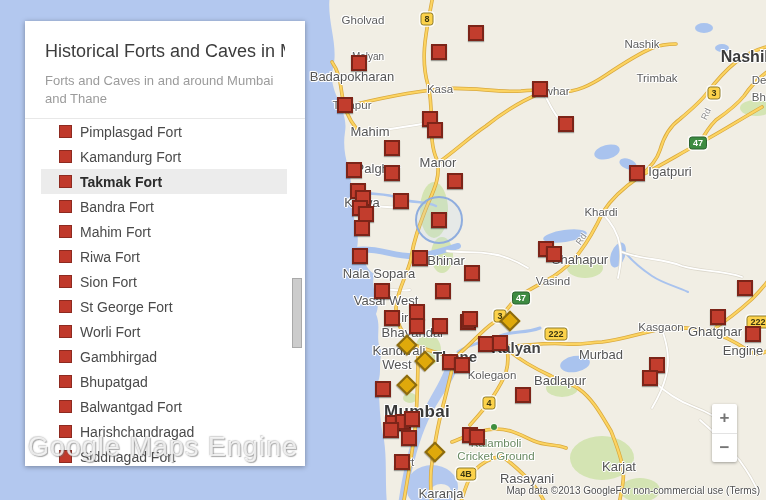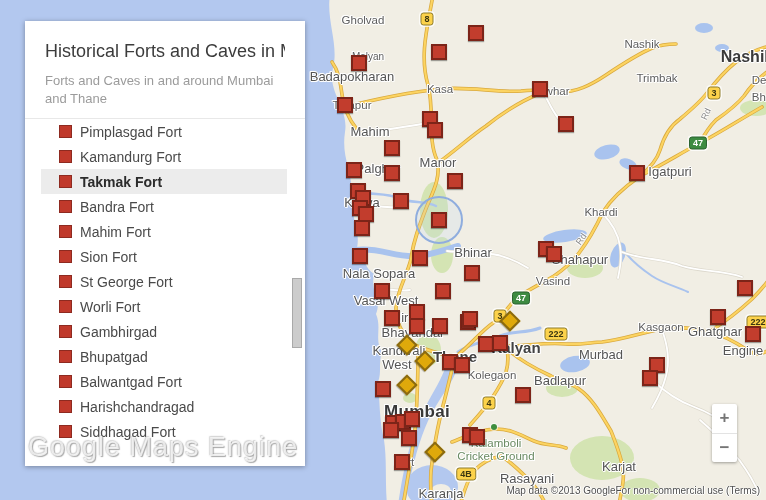--- a/index.html
+++ b/index.html
@@ -186,21 +186,21 @@
         <div class="maplabel s-m" style="left: 551px; top: 91px;">Jawhar</div>
         <div class="maplabel s-m" style="left: 642px; top: 44px;">Nashik</div>
         <div class="maplabel s-xl" style="left: 747px; top: 57px;">Nashik</div>
         <div class="maplabel s-m" style="left: 657px; top: 78px;">Trimbak</div>
         <div class="maplabel s-m" style="left: 762px; top: 80px;">Dev</div>
         <div class="maplabel s-m" style="left: 762px; top: 97px;">Bha</div>
         <div class="maplabel s-l" style="left: 370px; top: 131px;">Mahim</div>
         <div class="maplabel s-l" style="left: 438px; top: 162px;">Manor</div>
         <div class="maplabel s-l" style="left: 378px; top: 168px;">Palghar</div>
         <div class="maplabel s-l" style="left: 362px; top: 202px;">Kelwa</div>
-        <div class="maplabel s-l" style="left: 446px; top: 252px; margin-left: 27px;">Bhinar</div>
+        <div class="maplabel s-l" style="left: 446px; top: 260px;">Bhinar</div>
         <div class="maplabel s-l" style="left: 379px; top: 273px;">Nala Sopara</div>
         <div class="maplabel s-l" style="left: 386px; top: 300px;">Vasai West</div>
         <div class="maplabel s-l" style="left: 403px; top: 317px;">Mira</div>
         <div class="maplabel s-l" style="left: 413px; top: 332px;">Bhayandar</div>
         <div class="maplabel s-l" style="left: 399px; top: 350px;">Kandivali</div>
         <div class="maplabel s-l" style="left: 397px; top: 364px;">West</div>
         <div class="maplabel s-xl2" style="left: 455px; top: 356px;">Thane</div>
         <div class="maplabel s-xl2" style="left: 516px; top: 347px;">Kalyan</div>
         <div class="maplabel s-m" style="left: 553px; top: 281px;">Vasind</div>
         <div class="maplabel s-m" style="left: 492px; top: 375px;">Kolegaon</div>
@@ -312,20 +312,24 @@
         <div class="fort-row">
           <span class="bullet"></span>
           <span class="flabel">Bandra Fort</span>
         </div>
         <div class="fort-row">
           <span class="bullet"></span>
           <span class="flabel">Mahim Fort</span>
         </div>
         <div class="fort-row">
           <span class="bullet"></span>
+          <span class="flabel">Riwa Fort</span>
+        </div>
+        <div class="fort-row">
+          <span class="bullet"></span>
           <span class="flabel">Sion Fort</span>
         </div>
         <div class="fort-row">
           <span class="bullet"></span>
           <span class="flabel">St George Fort</span>
         </div>
         <div class="fort-row">
           <span class="bullet"></span>
           <span class="flabel">Worli Fort</span>
         </div>

